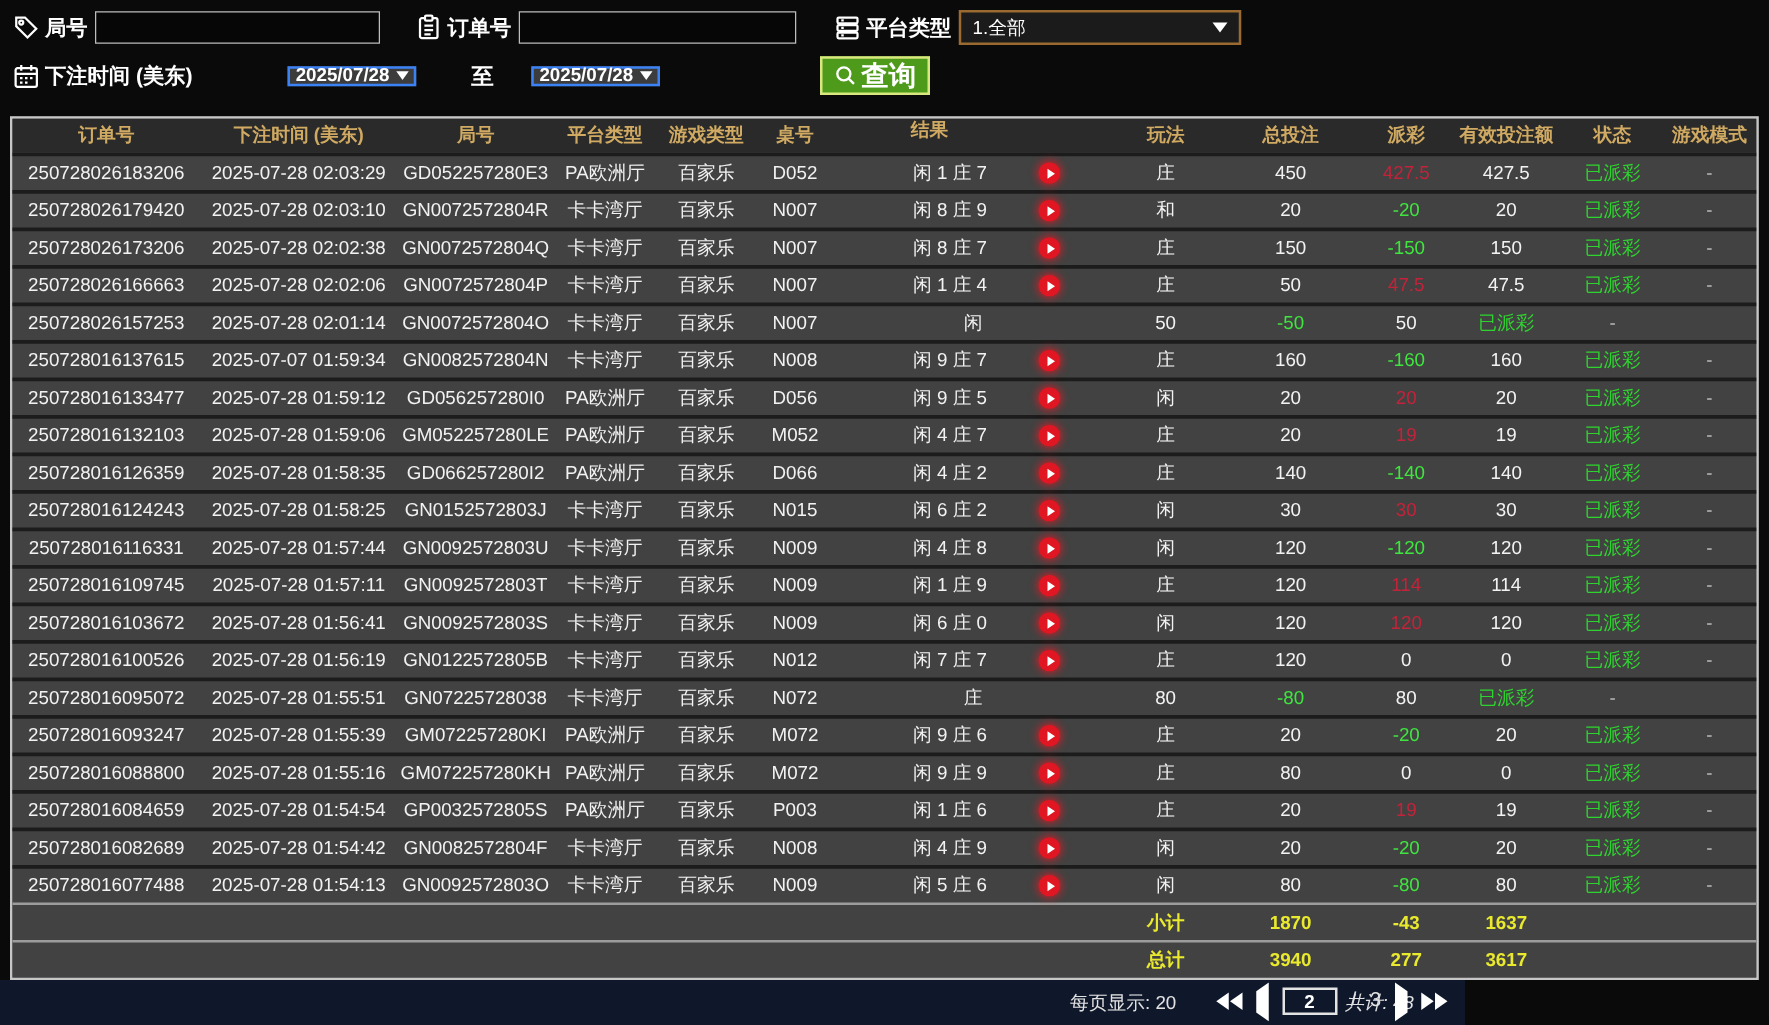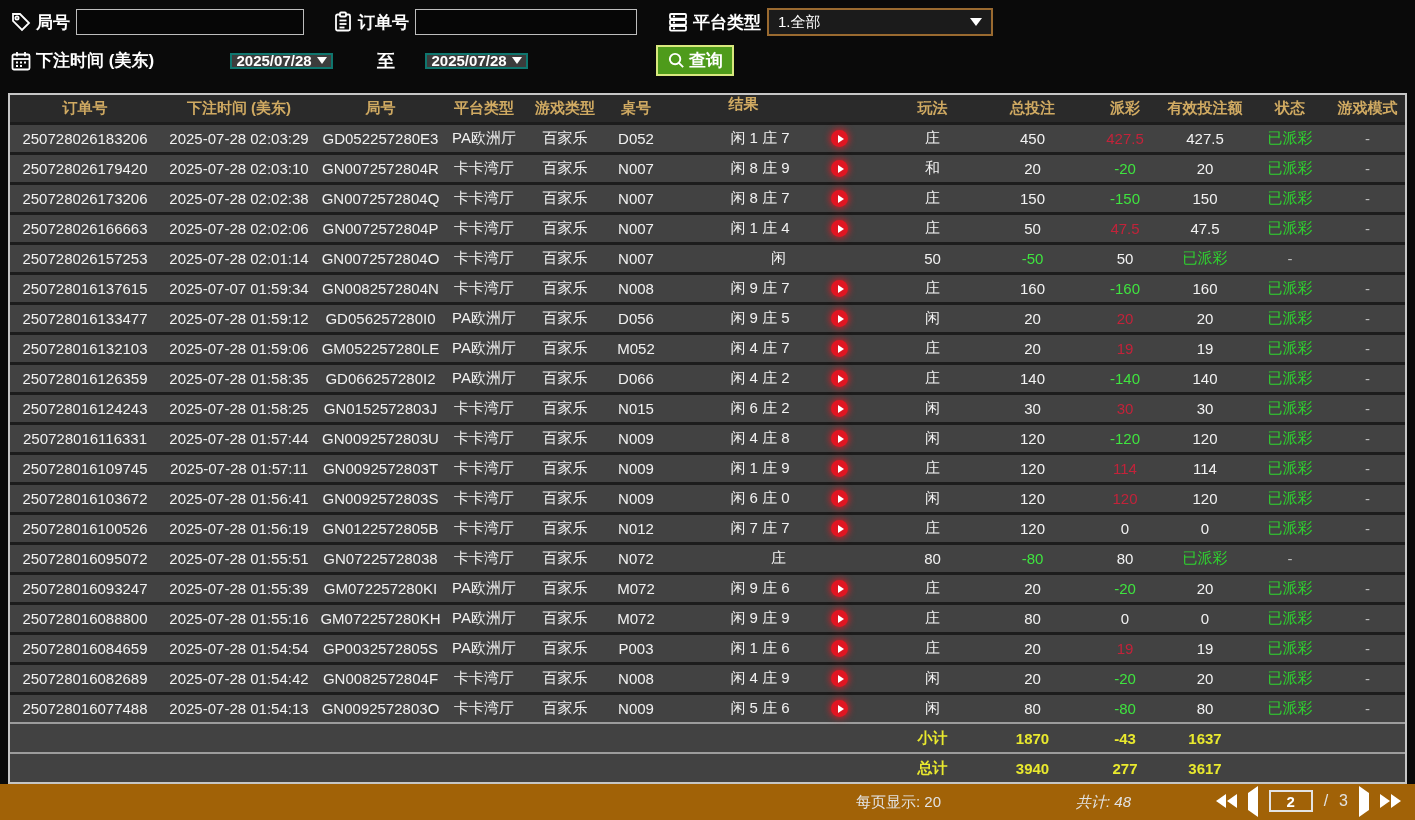--- a/index.html
+++ b/index.html
@@ -15,28 +15,28 @@
   .f-icon svg { width:100%; height:100%; }
   .text-input { width:228px; height:26px; background:#060606; border:1px solid #bdbdbd;
                 color:#fff; font-size:15px; padding:0 6px; outline:none; }
   .text-input.order { width:222px; }
   .dropdown { width:226px; height:28px; background:#1b1b1b; border:2px solid #9a6a30;
               display:flex; align-items:center; justify-content:space-between;
               padding:0 9px; cursor:pointer;gap:36px; }
   .dropdown .dd-text { font-size:15px; color:#fff; }
   .tri-down { width:0; height:0; border-left:6px solid transparent; border-right:6px solid transparent;
               border-top:8px solid #fff; }
-  .date-btn { width:103px; height:16px; background:#3c3c3c; border:2px solid #0f766e;
+  .date-btn { width:103px; height:16px; background:#3c3c3c; border:2px solid #3b82f6;
               display:flex; align-items:center; justify-content:center; gap:5px;
               color:#fff; font-size:15px; font-weight:bold; cursor:pointer; }
   .date-btn .tri-down { border-left-width:5px; border-right-width:5px; border-top-width:7px; }
   .to-label { font-size:18px; font-weight:bold; margin-left:44px; margin-right:30px; }
   .search-btn { margin-left:128px; height:31px; padding:0 9px; background:#4e9b1b;
                 border:2px solid #d9e87e; display:flex; align-items:center; gap:3px;
-                color:#fff; font-size:17px; font-weight:bold; cursor:pointer; }
+                color:#fff; font-size:22px; font-weight:bold; cursor:pointer; }
   .search-btn svg { width:19px; height:19px; }
 
   
   .table { --cols:150px 158px 125px 82px 80px 62px 223px 85px 115px 70px 90px 80px 75px;
            position:absolute; top:93px; left:8px; width:1399px;
            border:2px solid #c6c6c6; background:#424242; }
   .thead { display:grid; grid-template-columns:var(--cols); height:27px; background:#2a2a2a;
            color:#d0aa62; font-weight:bold; font-size:15px; align-items:center; text-align:center; }
   .thead .c-result { padding-right:70px; }
   .tr { display:grid; grid-template-columns:var(--cols); height:30px; background:#424242;
@@ -55,22 +55,22 @@
   .pay.neg { color:#3fe43f; }
   .pay.zero { color:#f2f2f2; }
   .c-status { color:#2fd32f; }
   .c-mode { color:#b9b9b9; }
   .tr.summary { border-top:2px solid #9c9c9c; color:#e9e92e; font-weight:bold; }
   .tr.summary > div { text-align:center; }
   .sp1 { grid-column:1 / 8; } .spl { grid-column:8; } .spb { grid-column:9; }
   .spp { grid-column:10; } .spv { grid-column:11; } .spe { grid-column:12 / 14; }
 
   
-  .bottom-bar { position:absolute; top:784px; left:0; width:1415px; height:36px;
-                background:#a16207; color:#e2e2e2; font-size:15px; }
+  .bottom-bar { position:absolute; top:784px; left:0; width:1172px; height:36px;
+                background:#0f172a; color:#e2e2e2; font-size:15px; }
   .per-page { position:absolute; left:856px; top:9px; }
   .grand-count { position:absolute; left:1076px; top:9px;font-style:italic; }
   .pager { position:absolute; right:14px; top:6px; display:flex; align-items:center; gap:11px; }
   .tri-l { width:0; height:0; border-top:7px solid transparent; border-bottom:7px solid transparent;
            border-right:10px solid #fff; }
   .tri-r { width:0; height:0; border-top:7px solid transparent; border-bottom:7px solid transparent;
            border-left:10px solid #fff; }
   .dbl { display:flex; gap:1px; cursor:pointer; } .sgl { cursor:pointer; }
   .page-input { width:44px; height:22px; background:transparent; border:2px solid #e3e3e3;
                 color:#fff; font-size:15px; font-weight:bold; text-align:center; outline:none; }

